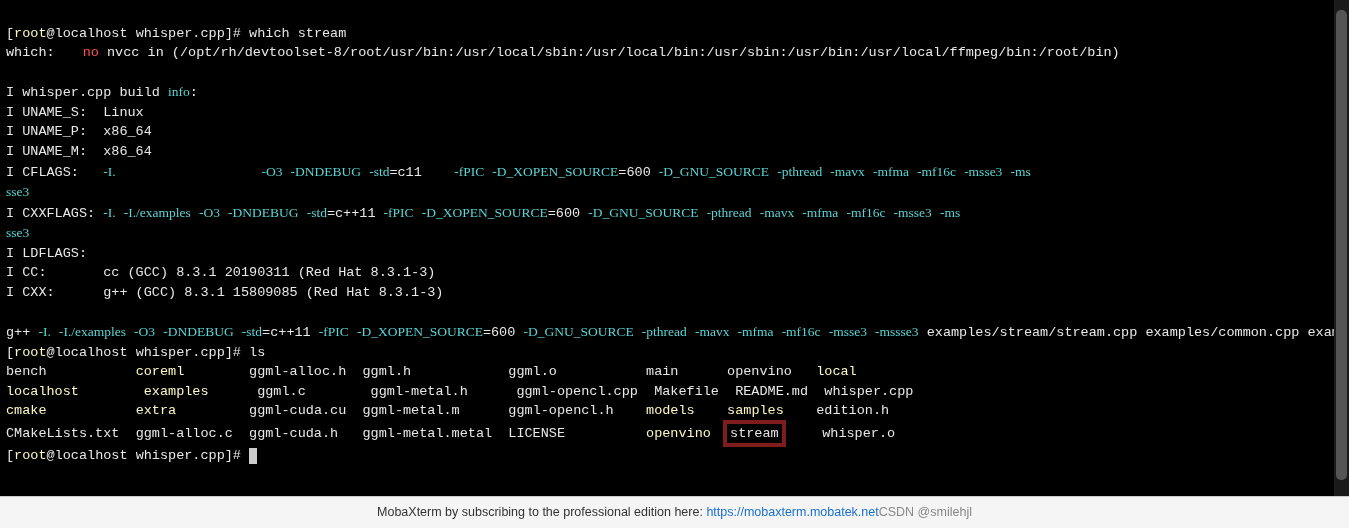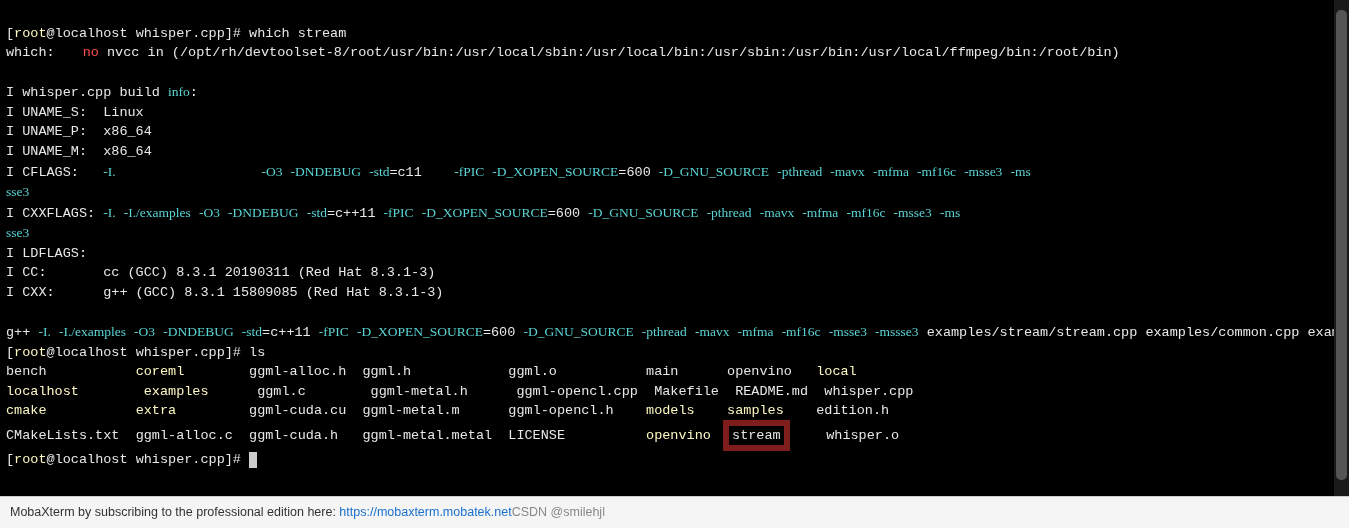--- a/index.html
+++ b/index.html
@@ -32,21 +32,21 @@
       bottom: 0;
       left: 0;
       right: 0;
       height: 32px;
       background: #f5f5f5;
       border-top: 1px solid #ccc;
       font-family: Arial, sans-serif;
       font-size: 12.5px;
       display: flex;
       align-items: center;
-      justify-content: flex-start;
+      justify-content: center;
       padding: 0 10px;
       color: #333;
     }
     .statusbar a { color: #1a6fcc; text-decoration: none; }
     .statusbar .right { color: #888; }
     .scrollbar {
       position: absolute;
       right: 0;
       top: 0;
       width: 15px;
@@ -56,21 +56,21 @@
     .scrollbar-thumb {
       position: absolute;
       right: 2px;
       top: 10px;
       width: 11px;
       height: 470px;
       background: #555;
       border-radius: 5px;
     }
     .highlight-box {
-      border: 6px solid #7f1d1d;
+      border: 4px solid #7f1d1d;
       padding: 0 3px;
       margin: -1px -4px;
       display: inline-block;
     }
     .cursor {
       background: #ccc;
       display: inline-block;
       width: 8px;
       height: 16px;
       vertical-align: middle;

